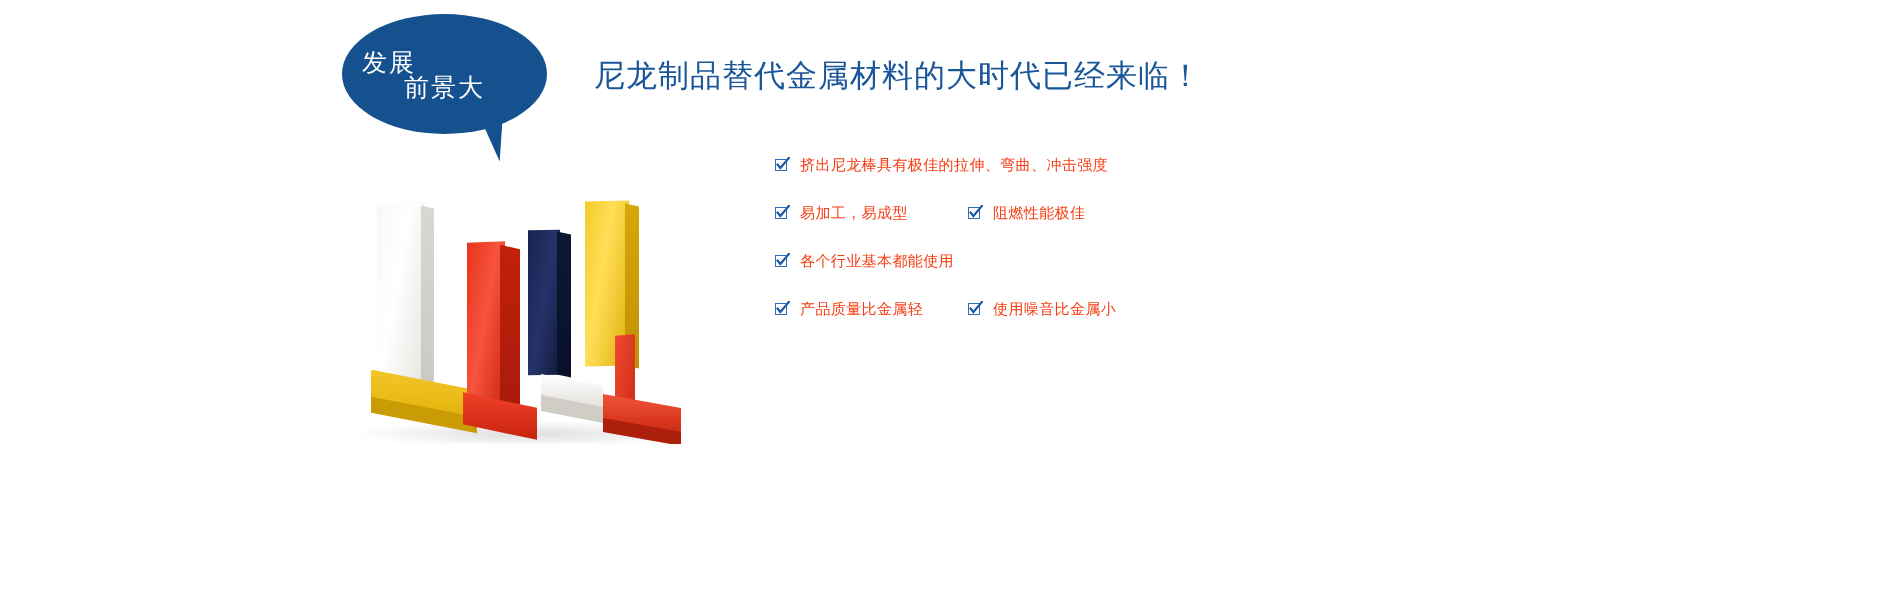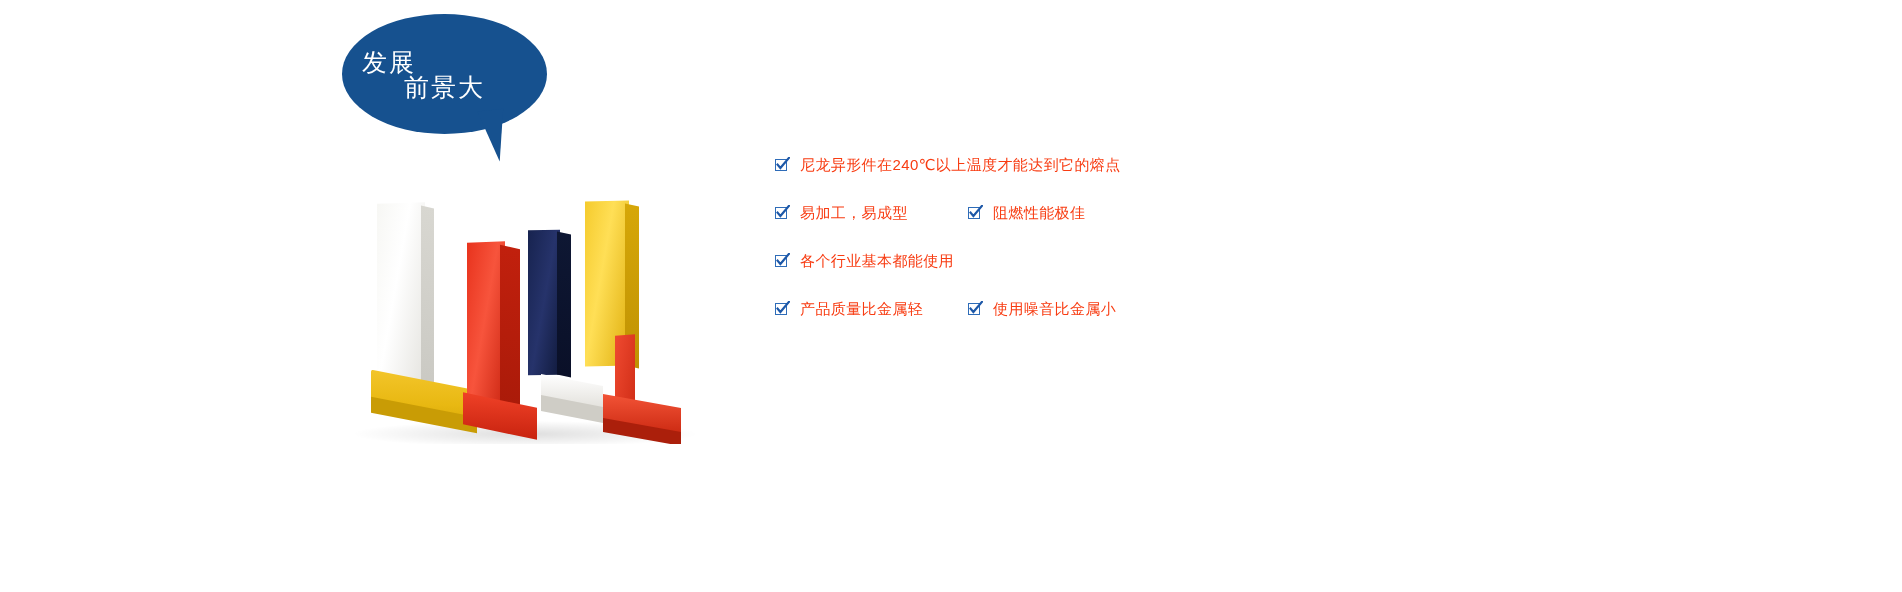--- a/index.html
+++ b/index.html
@@ -220,20 +220,21 @@
 
 <div id="banner">
 
   <div id="bubble-wrap">
     <div id="bubble"></div>
     <div id="bubble-tail"></div>
     <span class="bubble-line" id="bubble-line-1">发展</span>
     <span class="bubble-line" id="bubble-line-2">前景大</span>
   </div>
 
+  <div id="headline">尼龙制品替代金属材料的大时代已经来临！</div>
 
   <div id="photo">
     <div id="ground-shadow" class="bar"></div>
     <div id="w-bar" class="bar"></div>
     <div id="w-bar-side" class="bar"></div>
     <div id="y-base" class="bar"></div>
     <div id="y-base-front" class="bar"></div>
     <div id="r-bar" class="bar"></div>
     <div id="r-bar-2" class="bar"></div>
     <div id="r-foot" class="bar"></div>
@@ -243,32 +244,32 @@
     <div id="w2-bar-front" class="bar"></div>
     <div id="y-bar" class="bar"></div>
     <div id="y-bar-2" class="bar"></div>
     <div id="r2-top" class="bar"></div>
     <div id="r2-base" class="bar"></div>
     <div id="r2-base-front" class="bar"></div>
   </div>
 
   <div id="bullets">
 
-
     <div class="bullet-row">
       <div class="bullet-item col-1">
         <span class="check-icon">
           <svg width="15" height="15" viewBox="0 0 15 15">
             <rect x="0.5" y="2.5" width="11" height="11" fill="#ffffff" stroke="#2e6cb8" stroke-width="1"></rect>
             <path d="M2.6 7.6 L5.4 11 L14 0.8" fill="none" stroke="#1d58a8" stroke-width="2.2" stroke-linecap="square"></path>
           </svg>
         </span>
-        <span class="bullet-text">尼龙异形件在240℃以上温度才能达到它的熔点</span>
+        <span class="bullet-text">挤出尼龙棒具有极佳的拉伸、弯曲、冲击强度</span>
       </div>
     </div>
+
 
     <div class="bullet-row">
       <div class="bullet-item col-1">
         <span class="check-icon">
           <svg width="15" height="15" viewBox="0 0 15 15">
             <rect x="0.5" y="2.5" width="11" height="11" fill="#ffffff" stroke="#2e6cb8" stroke-width="1"></rect>
             <path d="M2.6 7.6 L5.4 11 L14 0.8" fill="none" stroke="#1d58a8" stroke-width="2.2" stroke-linecap="square"></path>
           </svg>
         </span>
         <span class="bullet-text">易加工，易成型</span>

